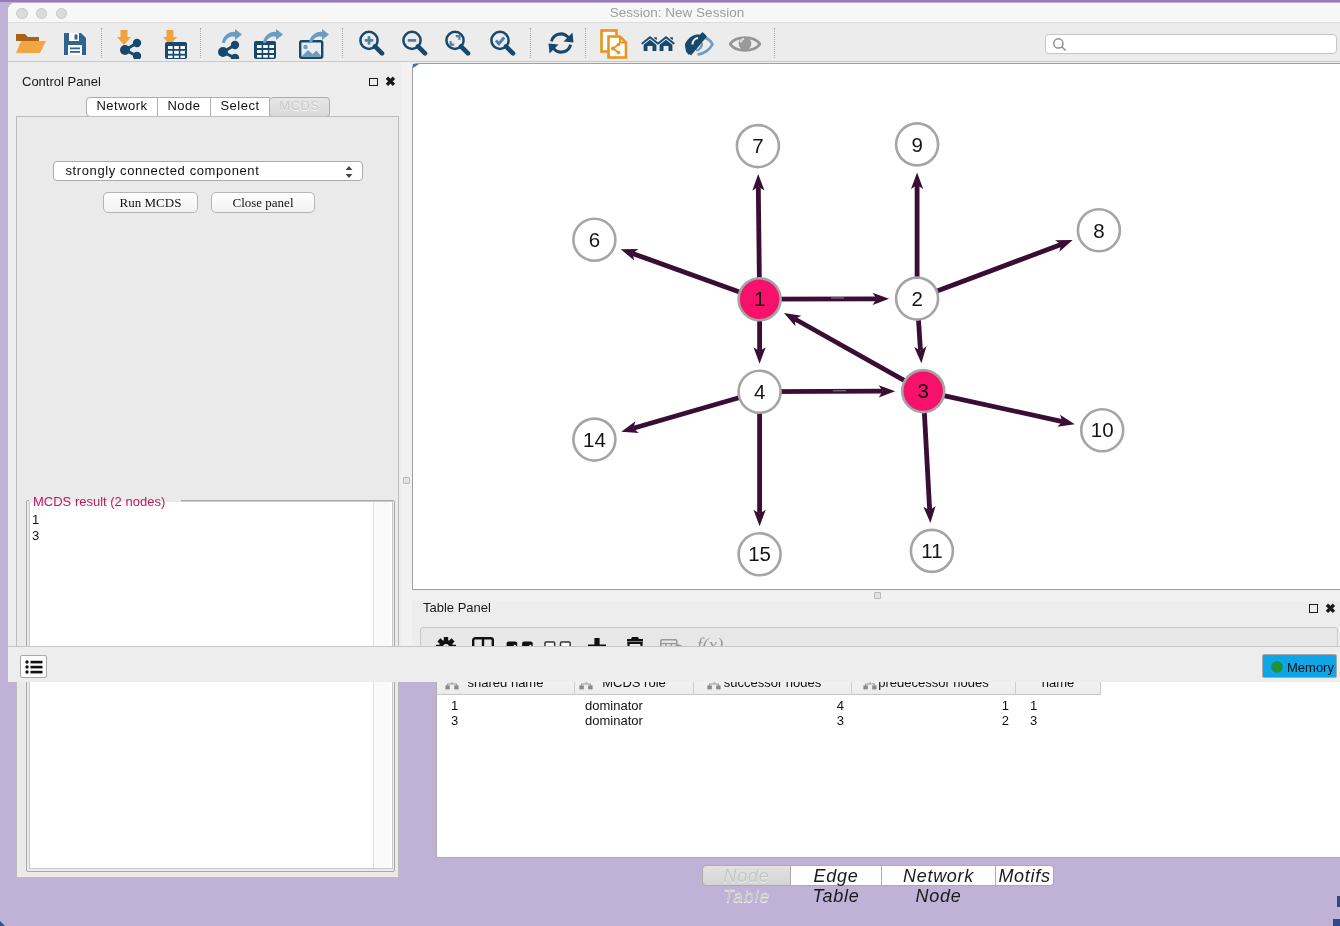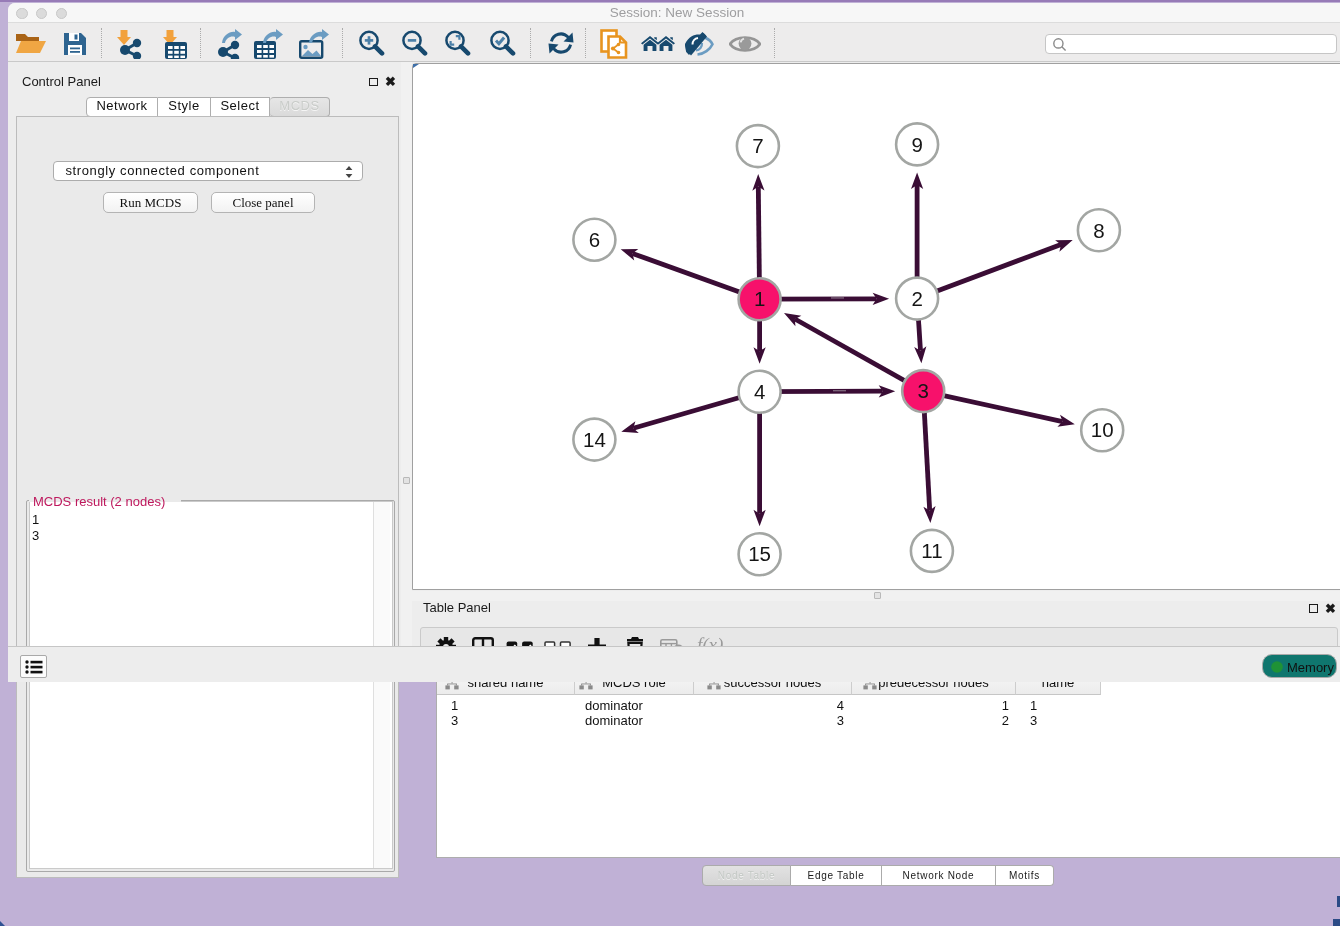--- a/index.html
+++ b/index.html
@@ -46,27 +46,27 @@
 #hhandle { position:absolute; left:462px; top:1.5px; width:7px; height:7px; background:#E3E3E3; border:1px solid #B9B9B9; border-radius:1px; }
 #tablepanel { position:absolute; left:0; top:537px; width:100%; bottom:0; }
 #ttool { position:absolute; left:8px; top:28px; width:918px; height:39px; background:#E7E7E7; border:1px solid #CACACA; border-radius:3px; }
 .tti { position:absolute; }
 #fx { position:absolute; left:276px; top:6px; font-family:"Liberation Serif",serif; font-style:italic; font-size:19px; color:#9B9B9B; }
 #ttable { position:absolute; left:8px; top:72px; width:918px; height:187px; background:#fff; border:1px solid #ADADAD;margin-left:16px; }
 .hcell { position:absolute; top:0; height:22.5px; background:linear-gradient(#F6F6F6,#ECECEC); border-right:1px solid #CDCDCD; border-bottom:1px solid #C6C6C6; font-size:13px; color:#111; text-align:center; line-height:22px; }
 .hic { position:absolute; top:5px; }
 .cell { position:absolute; font-size:13px; color:#111; height:15.5px; line-height:15.5px; }
 #btabs { position:absolute; left:290px; top:265.5px; height:21.5px; display:flex; }
-.btab { height:21.5px; border:1px solid #ABABAB; border-left:none; background:#fff; font-size:10px; letter-spacing:0.7px; color:#1A1A1A; text-align:center; line-height:20px; }
+.btab { height:21.5px; border:1px solid #ABABAB; border-left:none; background:#fff; font-size:18px; letter-spacing:0.7px; color:#1A1A1A; text-align:center; line-height:20px;font-style:italic; }
 .btab.first { border-left:1px solid #ABABAB; border-radius:4px 0 0 4px; }
 .btab.last { border-radius:0 4px 4px 0; }
 .btab.sel { background:linear-gradient(#E2E2E2,#D4D4D4); color:#C3C8C4; text-shadow:0 1px 0 #F2F2F2; }
 #statusbar { position:absolute; left:0; bottom:0; width:100%; height:36.5px; background:#EDEDED; border-top:1px solid #C6C6C6; }
 #listbtn { position:absolute; left:12px; top:8.5px; width:26.5px; height:23px; background:#FCFCFC; border:1px solid #A9A9A9; border-radius:2px; }
-#membtn { position:absolute; right:9.5px; top:7.5px; width:74.5px; height:24px; background:#0f766e; border:1px solid #A9A9A9; border-radius:10px; font-size:13px; color:#111; }
+#membtn { position:absolute; right:9.5px; top:7.5px; width:74.5px; height:24px; background:#0ea5e9; border:1px solid #A9A9A9; border-radius:2px; font-size:13px; color:#111; }
 </style></head>
 <body>
 <div id="topline"></div>
 <div id="win">
   <div id="titlebar">
     <div class="tl" style="left:8.4px"></div>
       <div class="tl" style="left:27.8px"></div>
       <div class="tl" style="left:47.6px"></div>
     <div id="wtitle">Session: New Session</div>
   </div>
@@ -217,21 +217,21 @@
         </svg>
       </div>
   </div>
   <div id="main">
     <div id="cpanel">
       <div class="phead" style="position:absolute;left:14px;top:12px">Control Panel</div>
       <div class="ficon" style="left:361px;top:15.5px"></div>
       <div class="xicon" style="left:377px;top:12px">✖</div>
       <div id="tabs1">
         <div class="tab first" style="width:72px">Network</div>
-        <div class="tab" style="width:53px">Style</div>
+        <div class="tab" style="width:53px">Node</div>
         <div class="tab" style="width:59px">Select</div>
         <div class="tab sel" style="width:60px">MCDS</div>
       </div>
       <div id="cpane">
         <div id="combo">strongly connected component
           <svg width="14" height="14" viewBox="0 0 14 14">
               <path d="M7 1 L10.4 5 H3.6 Z" fill="#444"></path>
               <path d="M7 13 L10.4 9 H3.6 Z" fill="#444"></path>
             </svg>
         </div>

